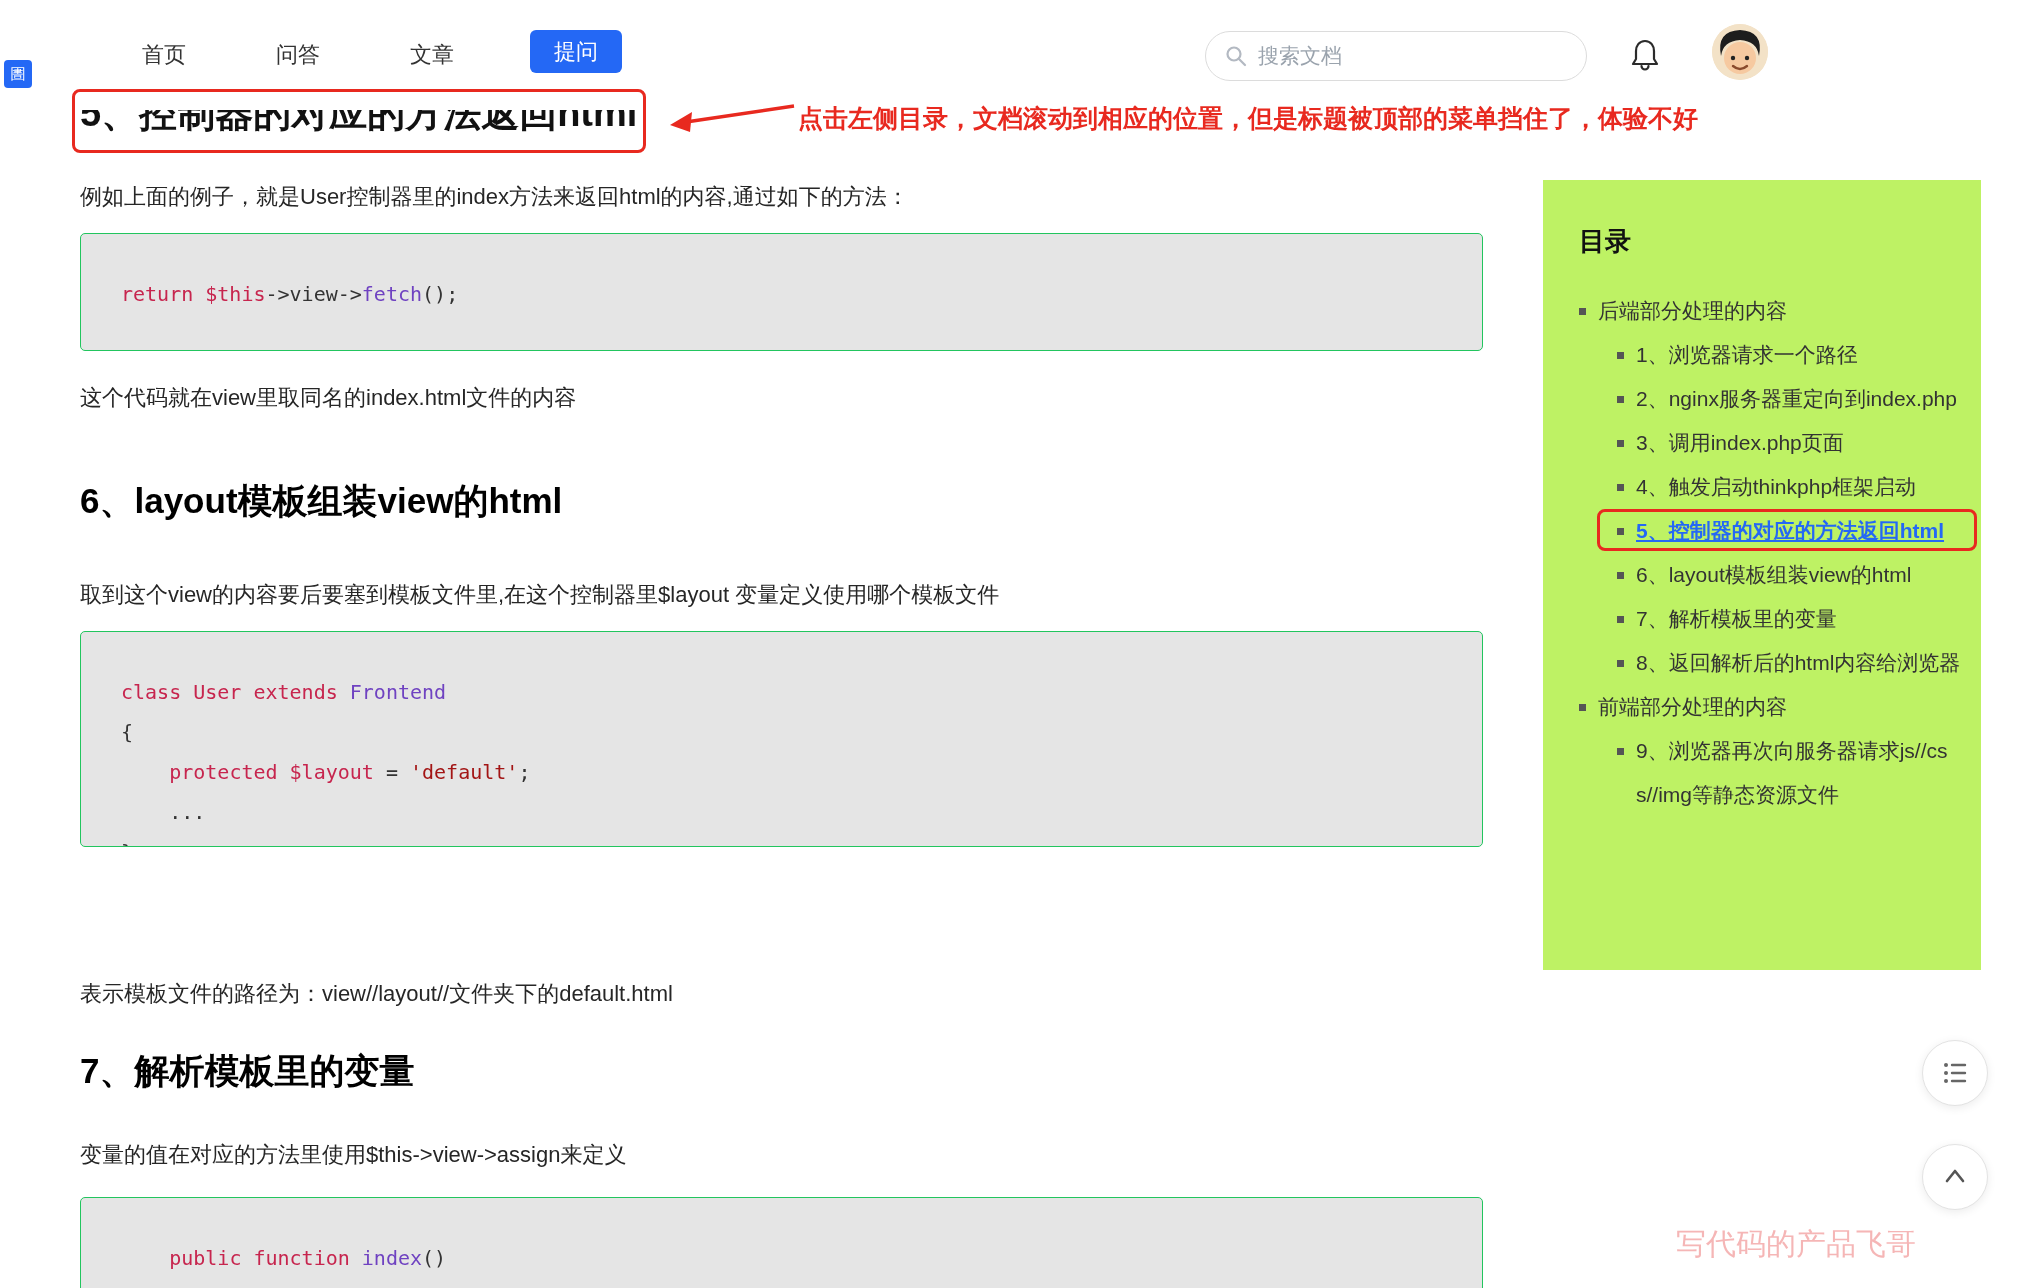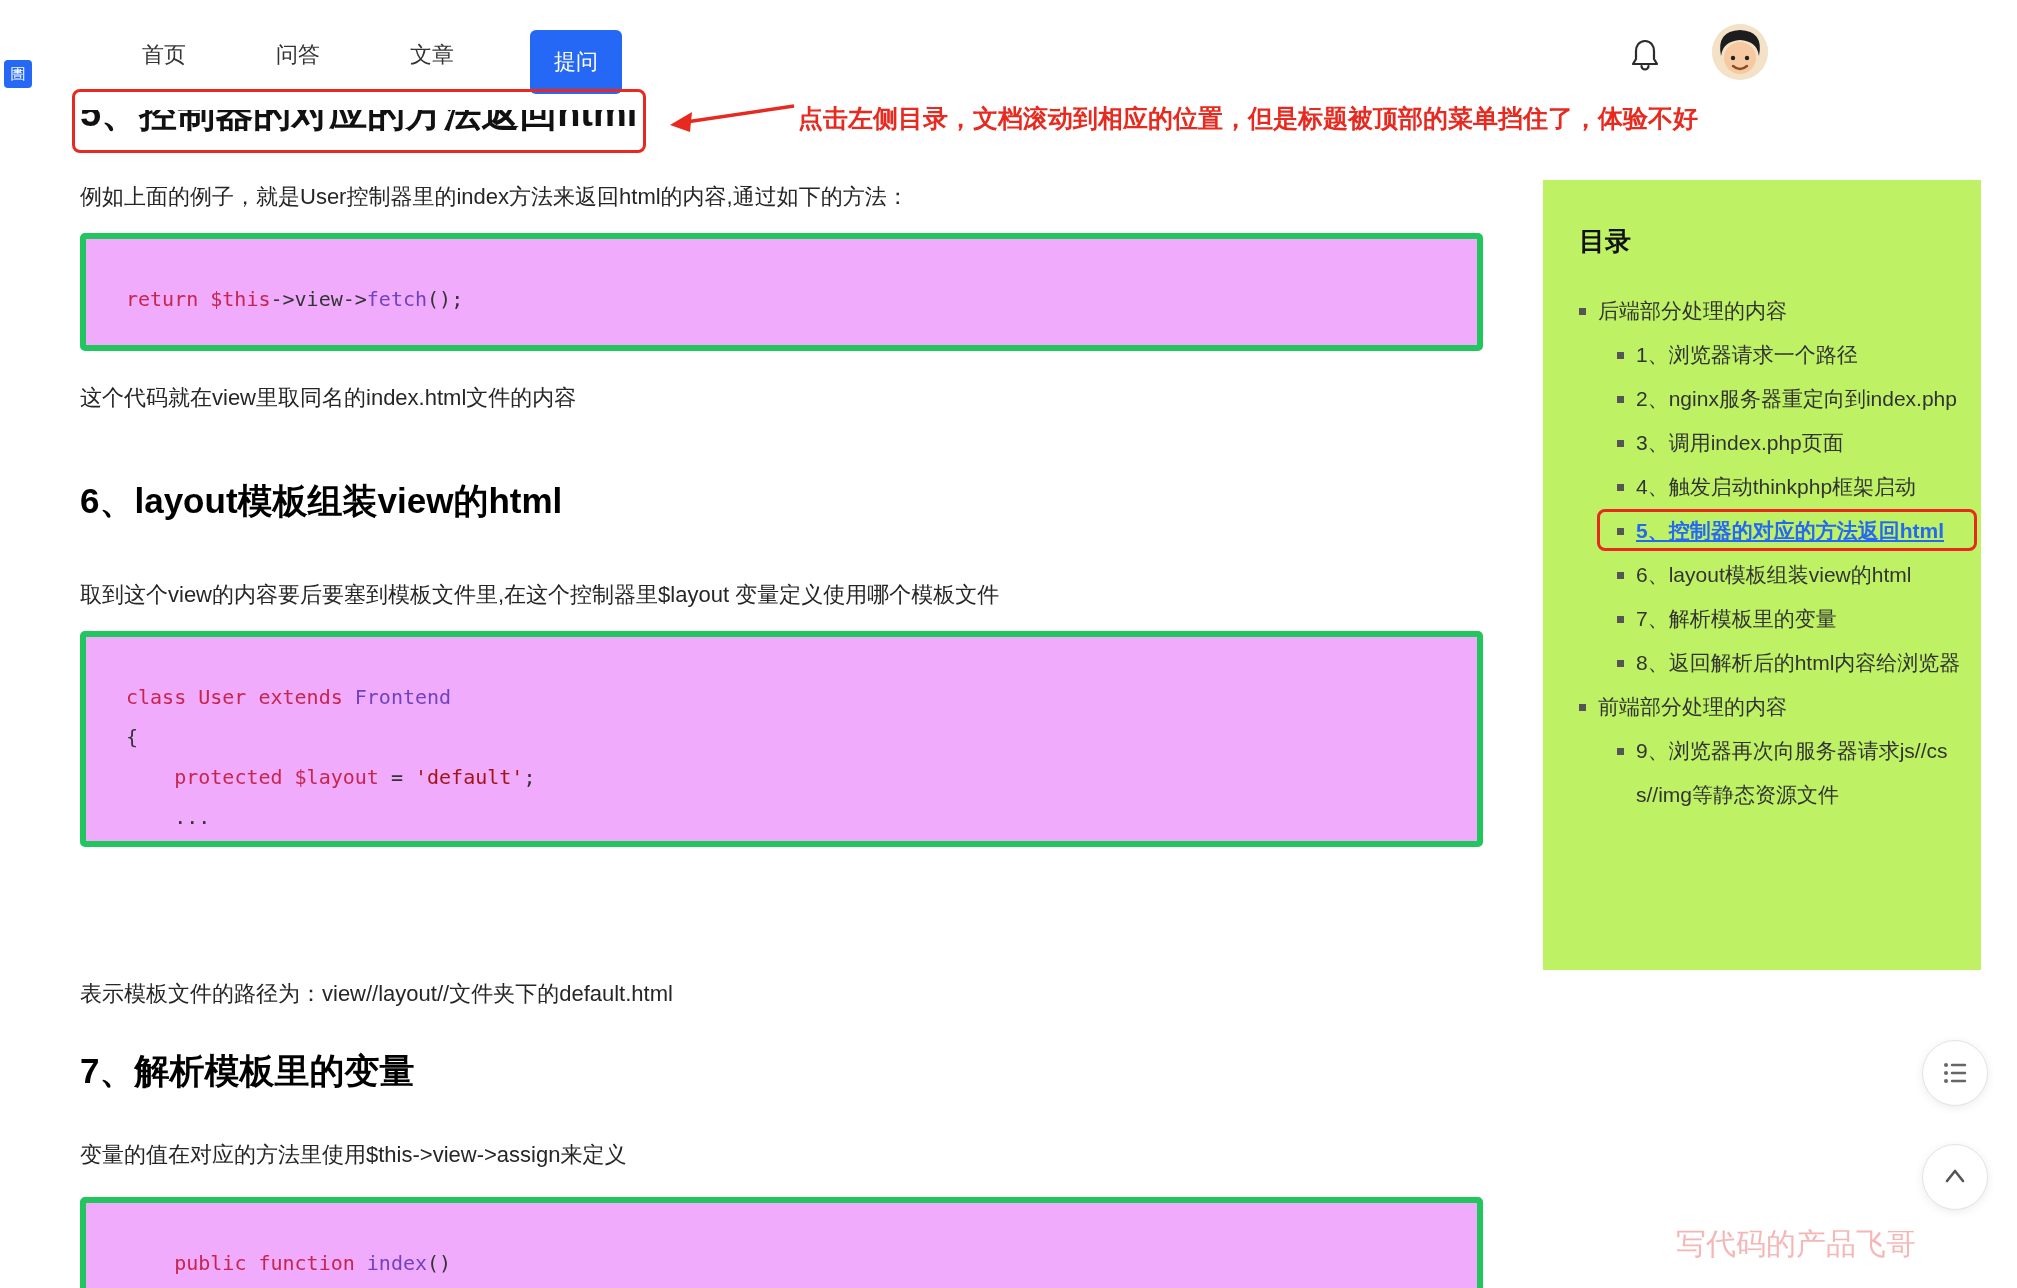--- a/index.html
+++ b/index.html
@@ -8,37 +8,37 @@
          font-family:"Liberation Sans","DejaVu Sans",sans-serif; color:#262626; }
 
   
   .topnav { position:absolute; top:0; left:0; width:2017px; height:110px; background:#fff; z-index:20; }
   .logo { position:absolute; left:4px; top:60px; width:28px; height:28px; background:#2468f5;
           color:#fff; border-radius:4px; font-size:15px; display:flex; align-items:center; justify-content:center; cursor:pointer; }
   .nav-items { position:absolute; left:110px; top:0; height:110px; display:flex; align-items:center; gap:58px; }
   .nav-item { font-size:22px; color:#333; cursor:pointer; white-space:nowrap;margin-left:32px; }
   .nav-item.active { color:#2468f5; font-weight:bold; }
   .caret { font-size:15px; margin-left:5px; color:#2468f5; }
-  .ask-btn { position:absolute; left:530px; top:30px; width:92px; height:64px; background:#2468f5; color:#fff;
+  .ask-btn { position:absolute; left:530px; top:30px; width:92px; height:43px; background:#2468f5; color:#fff;
              border:none; border-radius:6px; font-size:22px; cursor:pointer; font-family:inherit; }
   .search-box { position:absolute; left:1205px; top:31px; width:382px; height:50px; border:1px solid #dcdcdc;
                 border-radius:25px; display:flex; align-items:center; padding-left:18px; background:#fff; }
   .search-box input { border:none; outline:none; font-size:21px; color:#333; margin-left:10px; width:310px;
                       background:transparent; font-family:inherit; }
   .search-box input::placeholder { color:#9aa3ad; }
   .bell { position:absolute; left:1628px; top:36px; cursor:pointer; }
   .avatar { position:absolute; left:1712px; top:24px; width:56px; height:56px; border-radius:50%;
             overflow:hidden; cursor:pointer; background:#f3e2c7; }
 
   
   .main { position:absolute; left:80px; top:0; width:1405px; z-index:5; }
   .clipped-heading { position:absolute; left:0; top:88px; font-size:38px; font-weight:bold; color:#111; white-space:nowrap; }
   .para { position:absolute; left:0; font-size:22px; color:#262626; white-space:nowrap; }
   .h2 { position:absolute; left:0; font-size:35px; font-weight:bold; color:#000; white-space:nowrap; }
-  .code-block { position:absolute; left:0; width:1403px; background:#f0abfc; border:6px solid #22c55e;
+  .code-block { position:absolute; left:0; width:1403px; background:#e5e5e5; border:1px solid #22c55e;
                 border-radius:5px; padding:40px 20px 0 40px; overflow:hidden;
                 font-family:"DejaVu Sans Mono","Liberation Mono",monospace; font-size:20px; }
   .code-line { line-height:40px; white-space:pre; }
   .tok-kw { color:#c7254e; } .tok-fn { color:#6f42c1; } .tok-str { color:#a31515; } .tok-pl { color:#333; }
   #para1 { top:182px;text-align:center; }  #code1 { top:233px; height:118px; }
   #para2 { top:383px; }  #h6 { top:478px; }  #para3 { top:580px; }
   #code2 { top:631px; height:216px; }  #para4 { top:943px;margin-top:36px; }
   #h7 { top:1048px; }  #para5 { top:1140px; }  #code3 { top:1197px; height:140px; }
 
   
@@ -95,20 +95,27 @@
   <div class="logo">圕</div>
   <nav class="nav-items">
     <div class="nav-item">首页</div>
     <div class="nav-item">问答</div>
     <div class="nav-item">文章</div>
     <div class="nav-item active">
       <span>文档</span><span class="caret">▾</span>
     </div>
   </nav>
   <button class="ask-btn">提问</button>
+  <div class="search-box">
+    <svg width="24" height="24" viewBox="0 0 24 24">
+      <circle cx="10" cy="10" r="6.5" fill="none" stroke="#b3b9c2" stroke-width="2.2"></circle>
+      <line x1="15" y1="15" x2="21" y2="21" stroke="#b3b9c2" stroke-width="2.2" stroke-linecap="round"></line>
+    </svg>
+    <input type="text" placeholder="搜索文档" style="">
+  </div>
   <div class="bell">
     <svg width="34" height="36" viewBox="0 0 34 36">
       <path d="M17 5 C11 5 8 10 8 15 L8 23 L5 28 L29 28 L26 23 L26 15 C26 10 23 5 17 5 Z" fill="none" stroke="#2b2b2b" stroke-width="2.2" stroke-linejoin="round"></path>
       <path d="M13.5 30 a3.5 3.5 0 0 0 7 0" fill="none" stroke="#2b2b2b" stroke-width="2.2" stroke-linecap="round"></path>
     </svg>
   </div>
   <div class="avatar">
     <svg width="56" height="56" viewBox="0 0 56 56">
       <circle cx="28" cy="28" r="28" fill="#f3e2c7"></circle>
       <circle cx="28" cy="34" r="16" fill="#f6c9a0"></circle>

